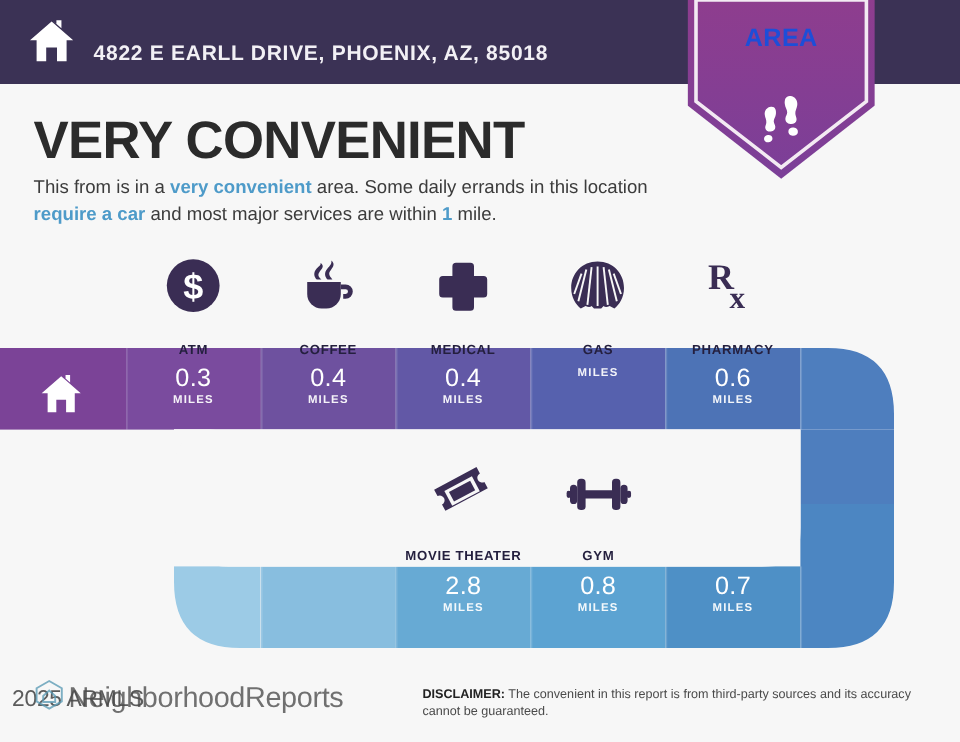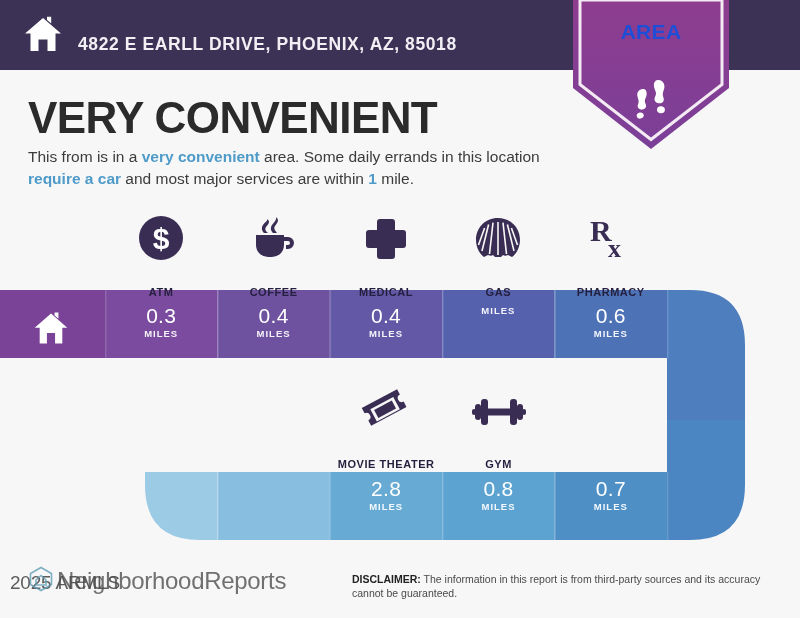--- a/index.html
+++ b/index.html
@@ -330,21 +330,21 @@
     <div class="dist-num">0.8</div>
     <div class="dist-unit">MILES</div>
   </div>
   <div class="distcell">
     <div class="dist-num">0.7</div>
     <div class="dist-unit">MILES</div>
   </div>
 </div>
 
 <div class="disclaimer">
-  <b>DISCLAIMER:</b><span> The information in this report is from third-party sources and its accuracy cannot be guaranteed.</span>
+  <b>DISCLAIMER:</b><span> The convenient in this report is from third-party sources and its accuracy cannot be guaranteed.</span>
 </div>
 
 <div class="wm wm-a">2025 ARMLS</div>
 <div class="wm wm-b">
   <span>
     <svg width="26" height="26" viewBox="0 0 26 26" fill="none" stroke="#5B9BB5" stroke-width="1.6">
       <path d="M13 1.5 L23.5 7.5 L23.5 18.5 L13 24.5 L2.5 18.5 L2.5 7.5 Z"></path>
       <path d="M8 14 L13 9.5 L18 14 L18 19 L8 19 Z"></path>
     </svg>
   </span>

